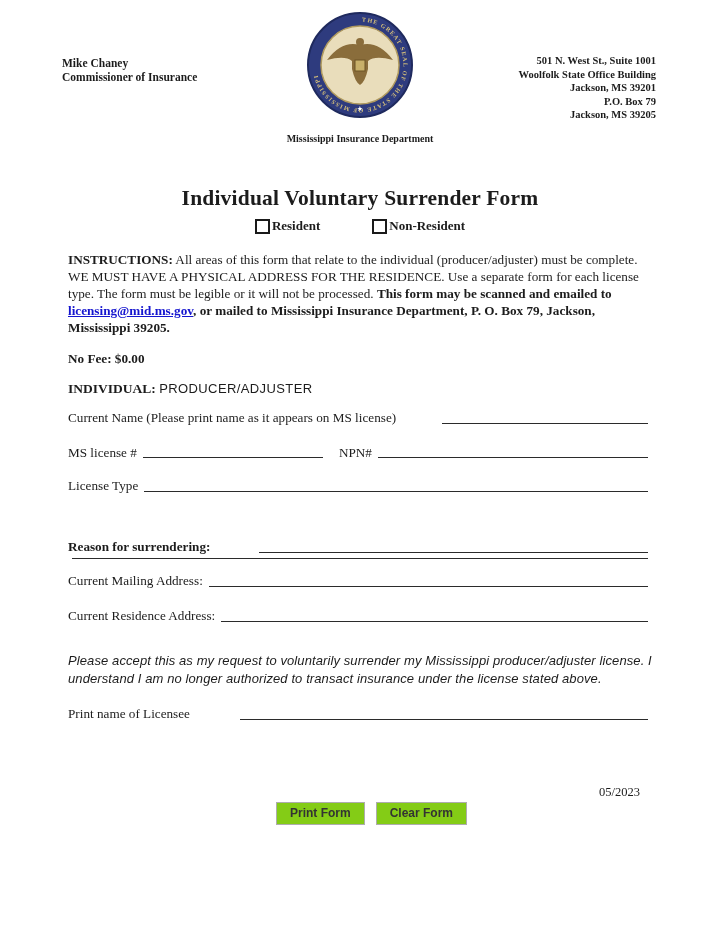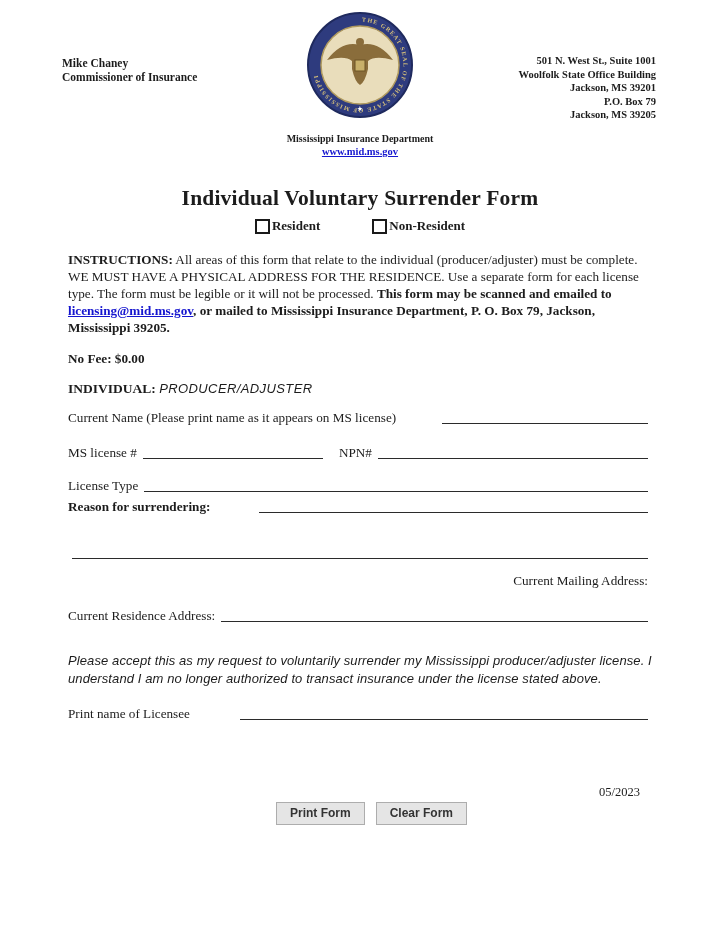--- a/index.html
+++ b/index.html
@@ -22,37 +22,37 @@
   .form-title { position:absolute; left:0; top:186px; width:100%; text-align:center; font-weight:bold; font-size:21.5px; letter-spacing:.2px; }
   .cb-row { position:absolute; left:0; top:218px; width:100%; display:flex; justify-content:center; gap:52px; }
   .cb-item { display:flex; align-items:center; }
   .cb-box { width:15px; height:15px; border:2px solid #1a1a1a; background:#fff; display:inline-block; }
   .cb-label { font-weight:bold; font-size:13px; margin-left:2px; }
   
   .instructions { position:absolute; left:68px; top:251px; width:585px; font-size:13.2px; line-height:17px; }
   .no-fee { position:absolute; left:68px; top:351px; font-weight:bold; font-size:13.2px; }
   .individual-row { position:absolute; left:68px; top:381px; font-size:13.5px; }
   .individual-label { font-weight:bold; }
-  .individual-value { font-family:"Liberation Sans", sans-serif; font-style:italic; font-size:13px; letter-spacing:.4px; }
+  .individual-value { font-family:"Liberation Sans", sans-serif; font-size:13px; letter-spacing:.4px; }
   
   .frow { position:absolute; left:68px; right:72px; display:flex; align-items:flex-end; font-size:13.2px; line-height:17px; }
   .frow .lbl { white-space:nowrap; }
   .frow .bold { font-weight:bold; }
   .rule { flex:1 1 auto; border-bottom:1.2px solid #2b2b2b; height:12px; margin-bottom:2px; margin-left:6px; }
   .rule.fixed180 { flex:0 0 180px; }
   .rule.fixed255 { flex:0 0 255px; }
   .gap16 { margin-left:16px; }
   .gap22 { margin-left:22px; }
   .fullrule { position:absolute; left:72px; right:72px; border-bottom:1.2px solid #2b2b2b; }
   
   .agreement { position:absolute; left:68px; top:652px; width:592px; font-family:"Liberation Sans", sans-serif; font-style:italic; font-size:13px; line-height:17.5px; letter-spacing:.1px; }
   
   .version { position:absolute; right:80px; top:785px; font-size:12.5px; }
   .btn-row { position:absolute; left:276px; top:802px; display:flex; gap:11px; font-family:"Liberation Sans", sans-serif; }
-  .btn { background:#e5e5e5; border:1px solid #adadad; color:#333; font-size:12px; font-weight:bold; padding:3px 13px 4px; cursor:pointer; font-family:"Liberation Sans", sans-serif; }
+  .btn { background:#84cc16; border:1px solid #adadad; color:#333; font-size:12px; font-weight:bold; padding:3px 13px 4px; cursor:pointer; font-family:"Liberation Sans", sans-serif; }
 </style>
 </head>
 <body>
 
 <div class="page">
 
   <div class="commissioner">
     <div>Mike Chaney</div>
     <div>Commissioner of Insurance</div>
   </div>
@@ -77,21 +77,20 @@
   <div class="hdr-address">
     <div>501 N. West St., Suite 1001</div>
     <div>Woolfolk State Office Building</div>
     <div>Jackson, MS 39201</div>
     <div>P.O. Box 79</div>
     <div>Jackson, MS 39205</div>
   </div>
 
   <div class="center-block">
     <div class="dept-line">Mississippi Insurance Department</div>
-    <div class="site-line"><span class="link">www.mid.ms.gov</span></div>
   </div>
 
   <div class="form-title">Individual Voluntary Surrender Form</div>
 
   <div class="cb-row">
     <div class="cb-item">
       <span class="cb-box"></span>
       <span class="cb-label">Resident</span>
     </div>
     <div class="cb-item">
@@ -107,40 +106,40 @@
   <div class="individual-row">
     <span class="individual-label">INDIVIDUAL:</span>
     <span class="individual-value">PRODUCER/ADJUSTER</span>
   </div>
 
   <div class="frow" style="top:409px;gap:40px;">
     <span class="lbl">Current Name (Please print name as it appears on MS license)</span>
     <span class="rule"></span>
   </div>
 
-  <div class="frow" style="top:444px;">
+  <div class="frow" style="top:444px;align-items:center;">
     <span class="lbl">MS license #</span>
     <span class="rule fixed180"></span>
     <span class="lbl gap16">NPN#</span>
     <span class="rule"></span>
   </div>
 
   <div class="frow" style="top:477px;">
     <span class="lbl">License Type</span>
     <span class="rule"></span>
   </div>
 
-  <div class="frow" style="top:498px;gap:47px;">
+  <div class="frow" style="top:538px;gap:47px;">
     <span class="lbl bold">Reason for surrendering:</span>
     <span class="rule" style="margin-left:2px;"></span>
   </div>
 
   <div class="fullrule" style="top:558px;"></div>
 
-  <div class="frow" style="top:572px;flex-direction:column;">
+  <div class="frow" style="top:572px;">
     <span class="lbl">Current Mailing Address:</span>
     <span class="rule"></span>
   </div>
 
   <div class="frow" style="top:607px;">
     <span class="lbl">Current Residence Address:</span>
     <span class="rule"></span>
   </div>
 
   <p class="agreement">Please accept this as my request to voluntarily surrender my Mississippi producer/adjuster license. I understand I am no longer authorized to transact insurance under the license stated above.</p>

